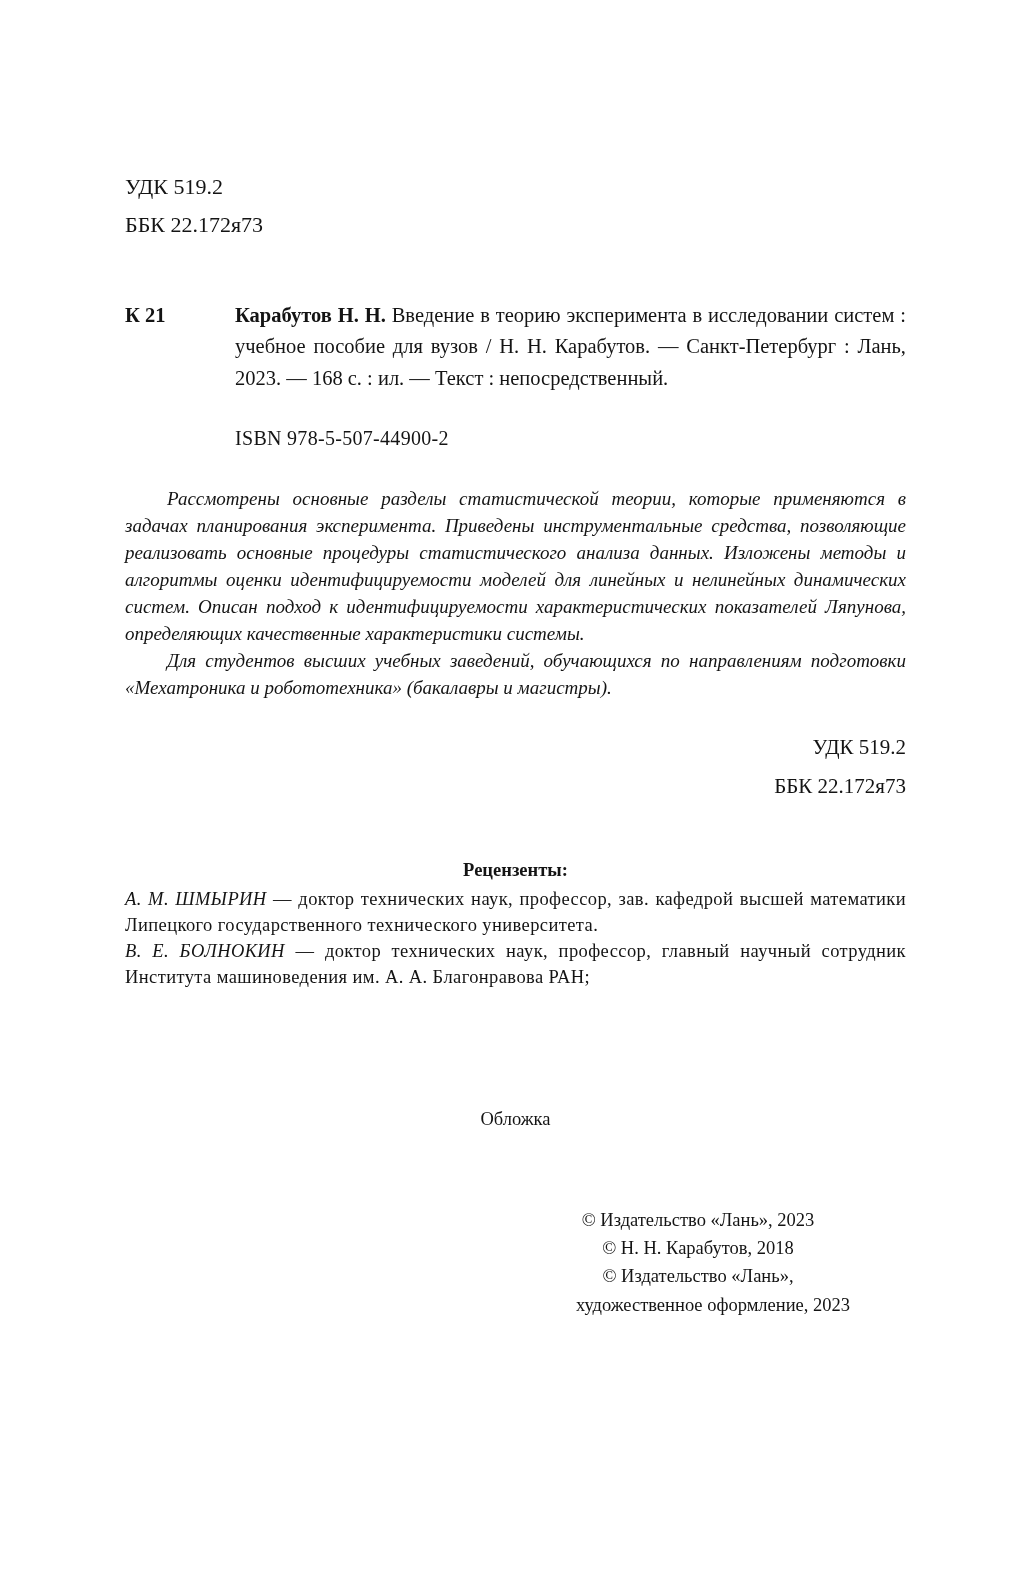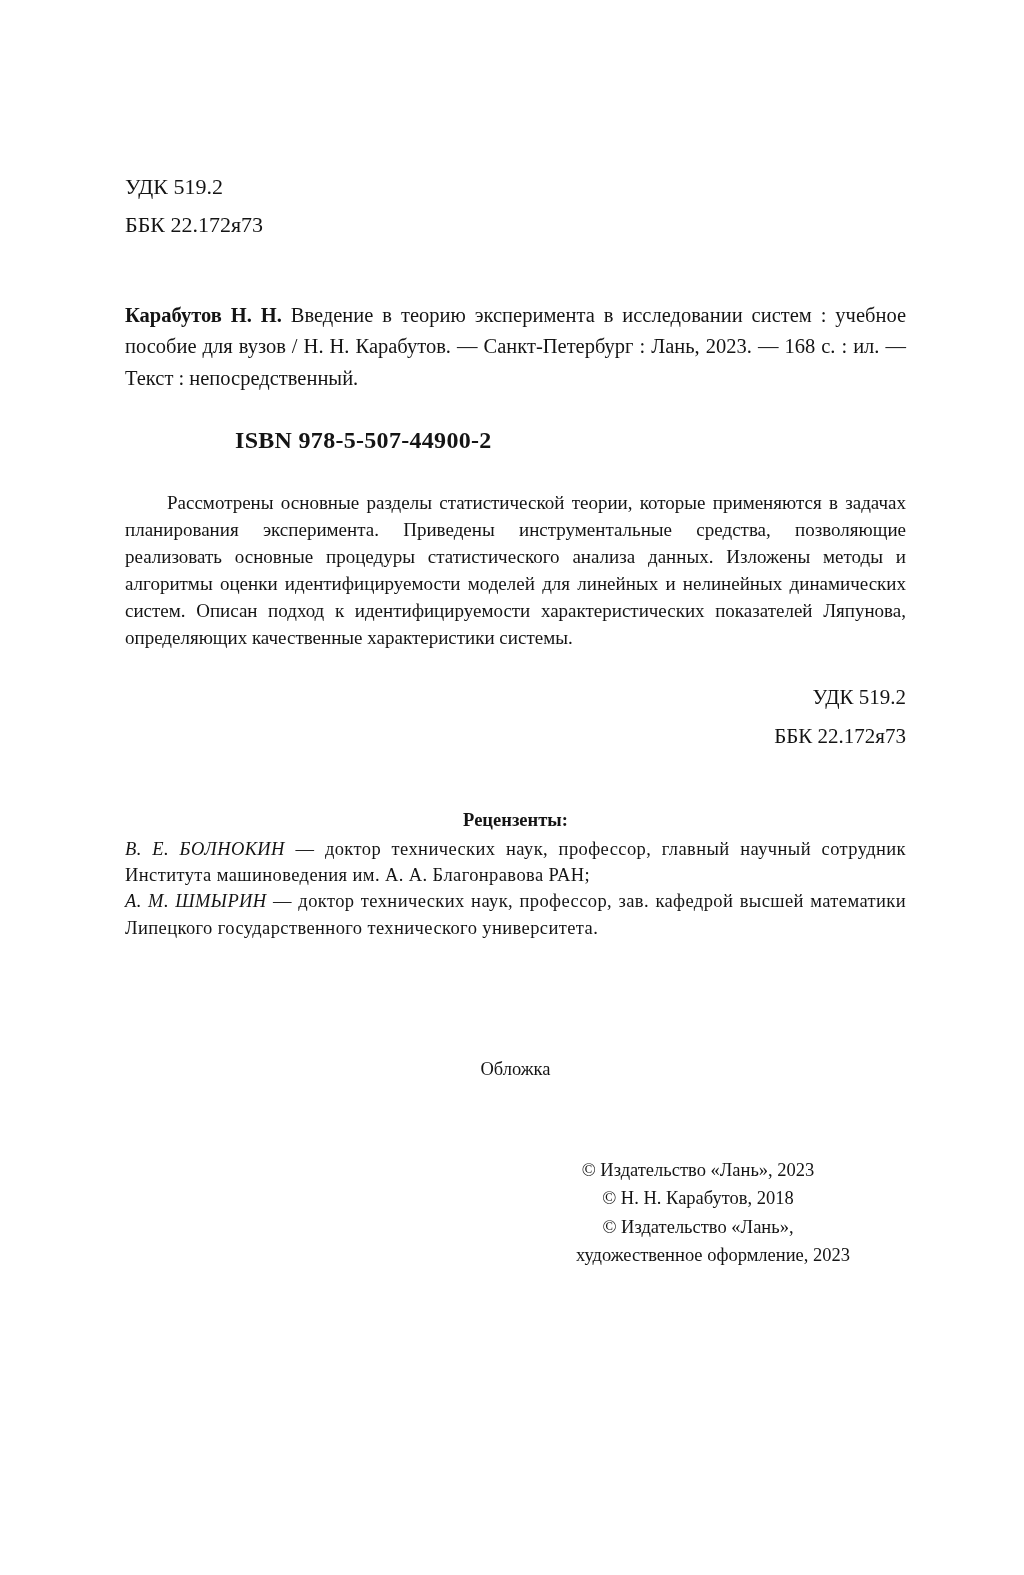--- a/index.html
+++ b/index.html
@@ -29,32 +29,32 @@
     font-size: 20.5px;
     line-height: 1.55;
   }
   .bib-code { width: 110px; font-weight: bold; flex: 0 0 110px; }
   .bib-text { flex: 1; text-align: justify; }
   .bib-author { font-weight: bold; }
 
   .isbn {
     margin-top: 32px;
     margin-left: 110px;
-    font-weight: bold;
-    font-size: 24px;
+    font-weight: normal;
+    font-size: 20px;
     letter-spacing: 0.3px;
   }
 
   .annotation {
     margin-top: 36px;
     font-size: 19px;
     line-height: 1.42;
     text-align: justify;
   }
-  .annotation p { margin: 0; text-indent: 42px; }
+  .annotation p { margin: 0; text-indent: 42px; font-style: italic; }
 
   .codes-bottom {
     margin-top: 26px;
     text-align: right;
     font-size: 21px;
     line-height: 1.85;
   }
 
   .reviewers {
     margin-top: 52px;
@@ -92,43 +92,45 @@
 
 <div class="page">
   <div class="content">
 
     <div class="codes-top">
       <div>УДК 519.2</div>
       <div>ББК 22.172я73</div>
     </div>
 
     <div class="bib">
+      <div class="bib-code">К 21</div>
       <div class="bib-text">
         <span class="bib-author">Карабутов Н. Н.</span><span> Введение в теорию эксперимента в исследовании систем : учебное пособие для вузов / Н. Н. Карабутов. — Санкт-Петербург : Лань, 2023. — 168 с. : ил. — Текст : непосредственный.</span>
       </div>
     </div>
 
     <div class="isbn">ISBN 978-5-507-44900-2</div>
 
     <div class="annotation">
       <p>Рассмотрены основные разделы статистической теории, которые применяются в задачах планирования эксперимента. Приведены инструментальные средства, позволяющие реализовать основные процедуры статистического анализа данных. Изложены методы и алгоритмы оценки идентифицируемости моделей для линейных и нелинейных динамических систем. Описан подход к идентифицируемости характеристических показателей Ляпунова, определяющих качественные характеристики системы.</p>
+      <p>Для студентов высших учебных заведений, обучающихся по направлениям подготовки «Мехатроника и робототехника» (бакалавры и магистры).</p>
     </div>
 
     <div class="codes-bottom">
       <div>УДК 519.2</div>
       <div>ББК 22.172я73</div>
     </div>
 
     <div class="reviewers">
       <p class="reviewers-heading">Рецензенты:</p>
       <p class="reviewer">
-        <span class="reviewer-name">В. Е. БОЛНОКИН</span><span> — доктор технических наук, профессор, главный научный сотрудник Института машиноведения им. А. А. Благонравова РАН;</span>
+        <span class="reviewer-name">А. М. ШМЫРИН</span><span> — доктор технических наук, профессор, зав. кафедрой высшей математики Липецкого государственного технического университета.</span>
       </p>
       <p class="reviewer">
-        <span class="reviewer-name">А. М. ШМЫРИН</span><span> — доктор технических наук, профессор, зав. кафедрой высшей математики Липецкого государственного технического университета.</span>
+        <span class="reviewer-name">В. Е. БОЛНОКИН</span><span> — доктор технических наук, профессор, главный научный сотрудник Института машиноведения им. А. А. Благонравова РАН;</span>
       </p>
     </div>
 
     <div class="cover-block">
       <div class="cover-heading">Обложка</div>
     </div>
 
     <div class="copyrights">
       <div class="copyright-line">© Издательство «Лань», 2023</div>
       <div class="copyright-line">© Н. Н. Карабутов, 2018</div>

